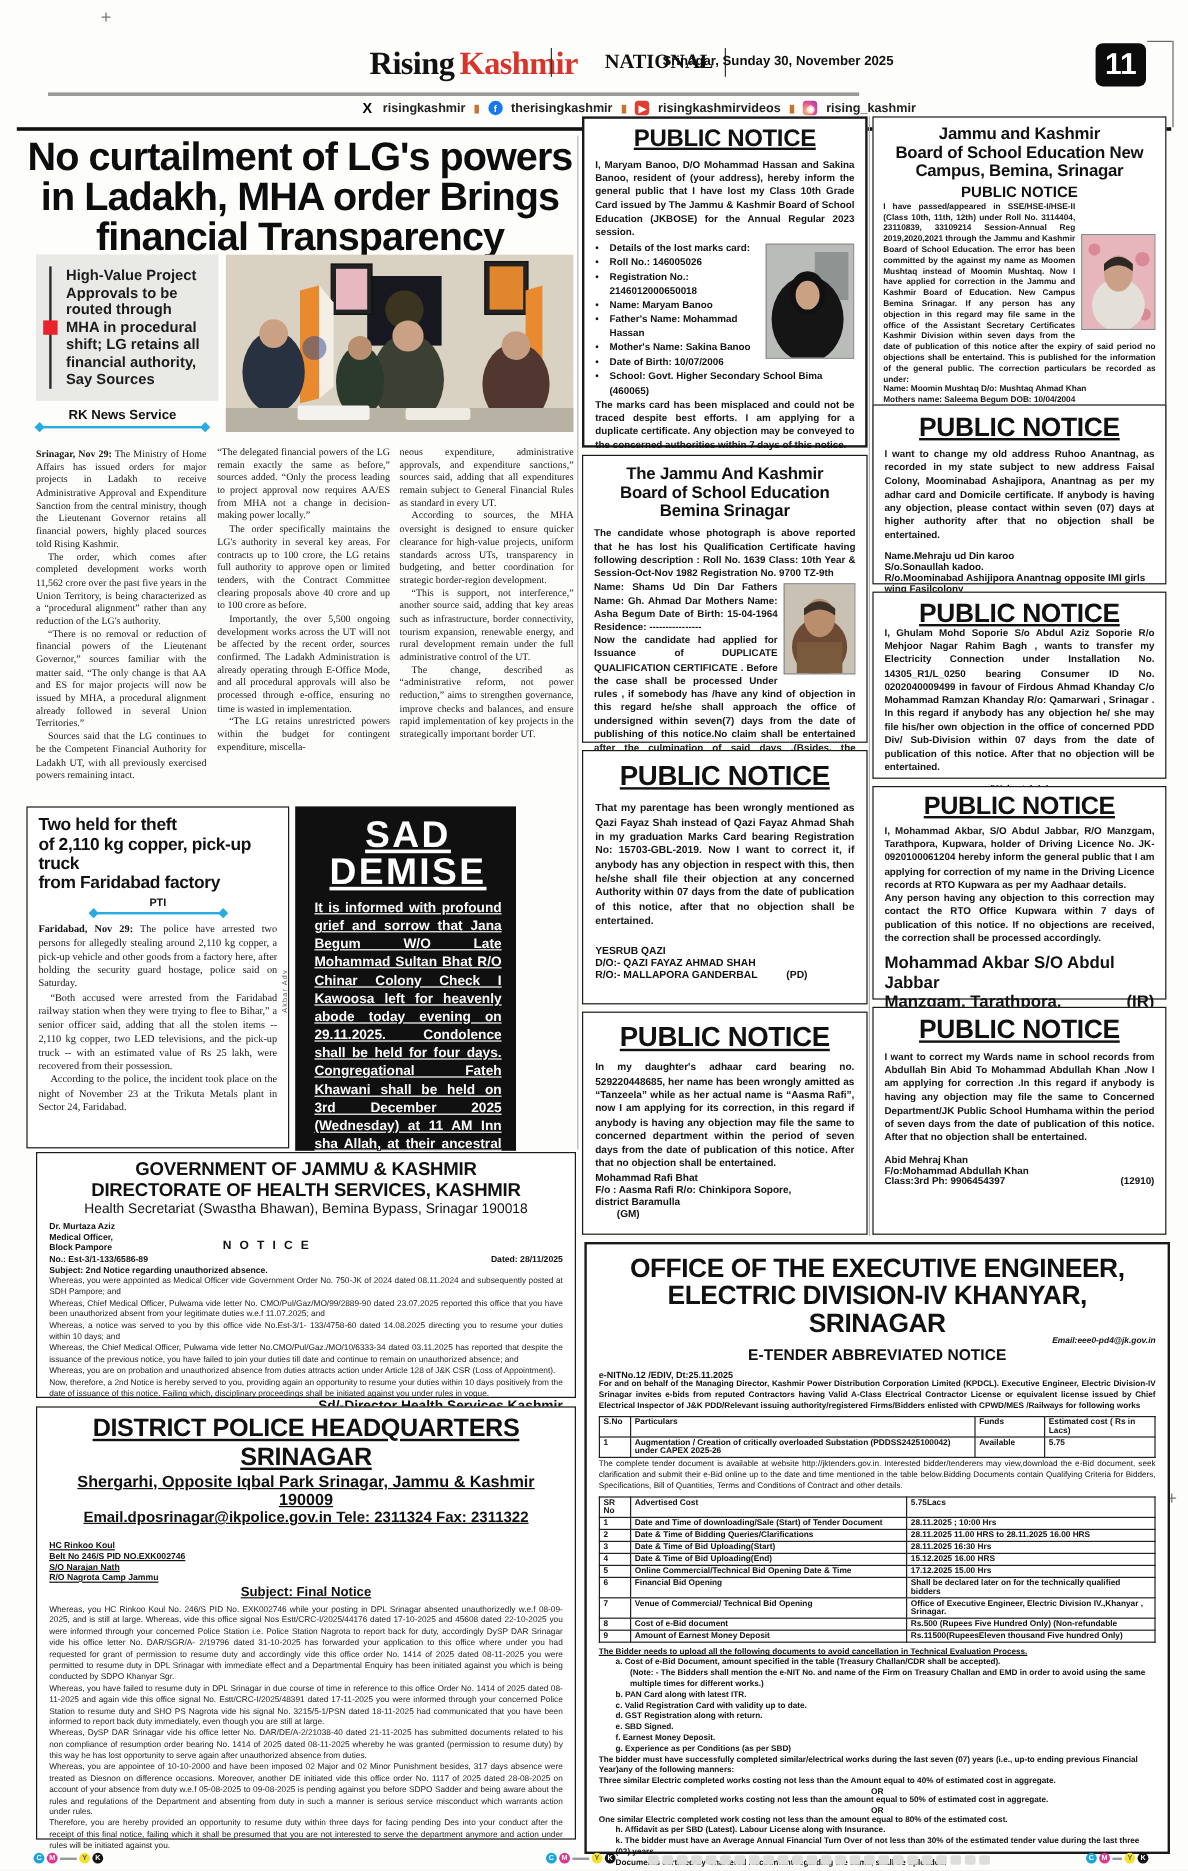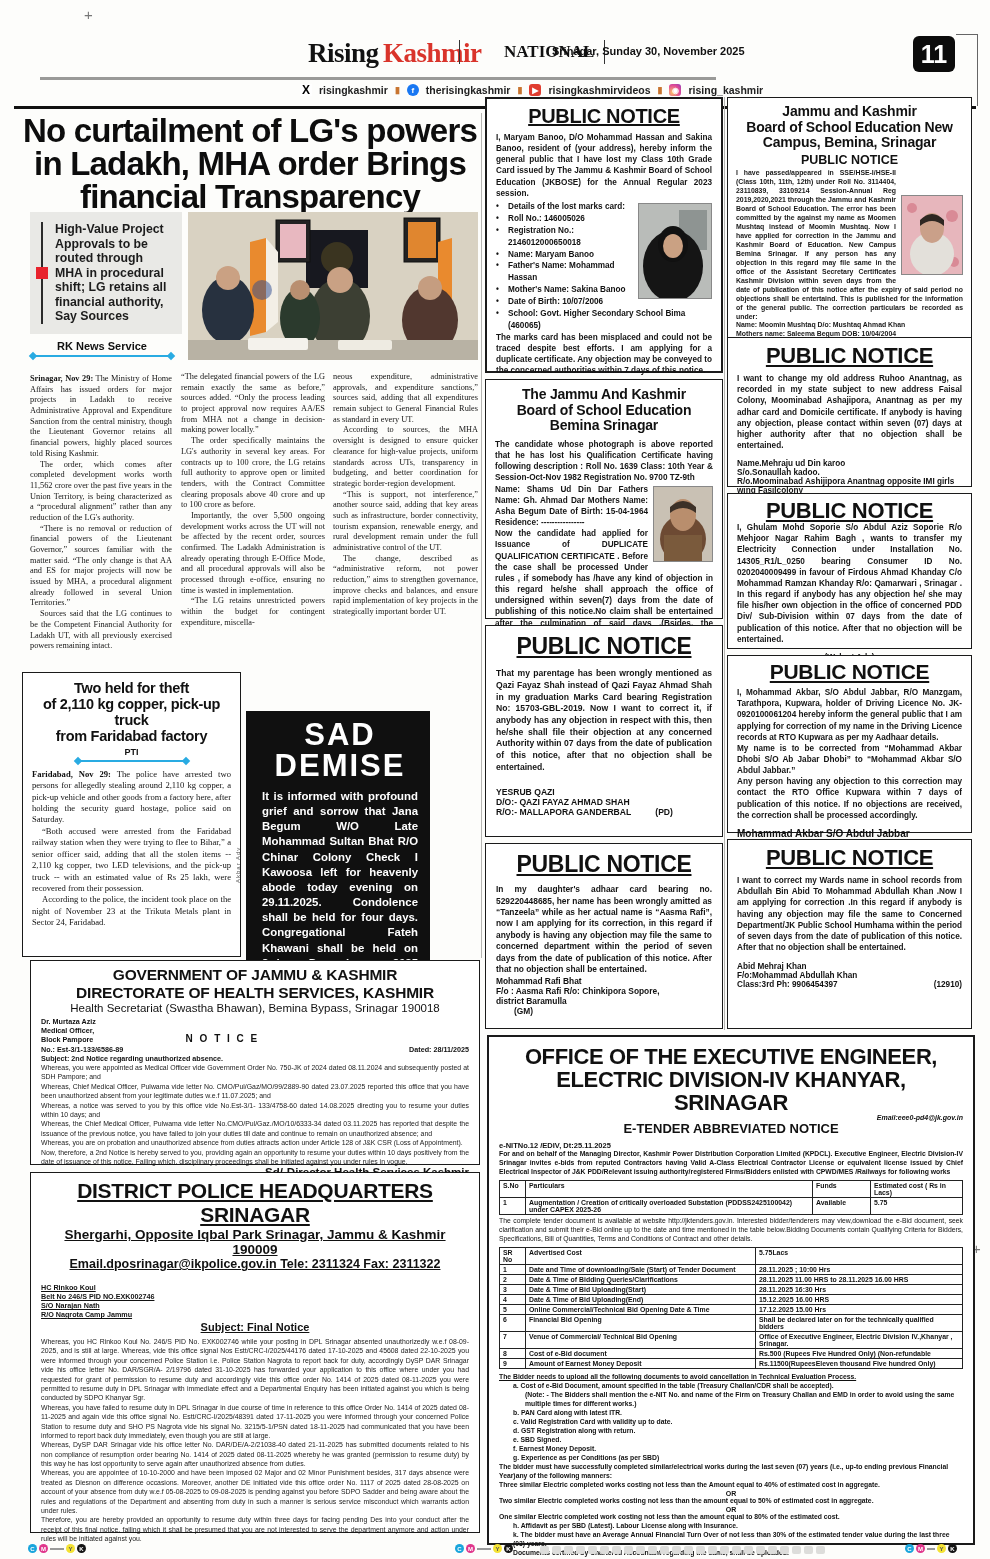--- a/index.html
+++ b/index.html
@@ -40,21 +40,21 @@
   .pullq-text { font-weight:700; font-size:12.3px; line-height:1.18; color:#1c1c1c;}
   .byline { font-weight:700; font-size:11px; text-align:center;}
   .blue-rule { height:2px; background:#29abe2; position:relative; margin-top:3px;}
   .blue-rule:before, .blue-rule:after { content:""; position:absolute; top:-2px; width:6px; height:6px; background:#29abe2; transform:rotate(45deg);}
   .blue-rule:before { left:-2px;} .blue-rule:after { right:-2px;}
   .acol { font-family:"Liberation Serif", serif; font-size:8.3px; line-height:1.29; text-align:justify; color:#141414;}
   .acol p { margin:0; text-indent:10px;}
   .acol p.first { text-indent:0;}
 
   
-  .theft-title { font-weight:700; font-size:14.5px; line-height:1.1; text-align:center; letter-spacing:-0.3px;}
+  .theft-title { font-weight:700; font-size:14.5px; line-height:1.1; letter-spacing:-0.3px;}
   .pti { font-weight:700; font-size:9px; text-align:center;}
   .theft-body { font-family:"Liberation Serif", serif; font-size:8.6px; line-height:1.33; text-align:justify; margin-top:7px;}
   .theft-body p { text-indent:10px;} .theft-body p.first{text-indent:0;}
 
   
   .sad { background:#101010; color:#fff; padding:8px 12px 6px 16px;}
   .sad-title { font-weight:700; font-size:31px; letter-spacing:2px; text-align:center; line-height:1; margin-bottom:8px;}
   .sad-body { font-weight:700; font-size:11.4px; line-height:1.33; text-align:justify;}
   .sad-bereaved { font-weight:700; font-size:13px; text-align:right; margin-top:4px;}
   .sad-family { font-weight:700; font-size:19px; text-align:center;}
@@ -209,21 +209,21 @@
       <div class="pti">PTI</div>
       <div class="blue-rule"></div>
     </div>
     <div class="theft-body">
       <p class="first"><b>Faridabad, Nov 29:</b> <span>The police have arrested two persons for allegedly stealing around 2,110 kg copper, a pick-up vehicle and other goods from a factory here, after holding the security guard hostage, police said on Saturday.</span></p>
       <p>“Both accused were arrested from the Faridabad railway station when they were trying to flee to Bihar,” a senior officer said, adding that all the stolen items -- 2,110 kg copper, two LED televisions, and the pick-up truck -- with an estimated value of Rs 25 lakh, were recovered from their possession.</p>
       <p>According to the police, the incident took place on the night of November 23 at the Trikuta Metals plant in Sector 24, Faridabad.</p>
     </div>
   </div>
 
-  <div class="abs sad" style="left:246px;top:711px;width:184px;height:287px;">
+  <div class="abs sad" style="left:246px;top:672px;width:184px;height:287px;text-decoration:underline;">
     <div class="vert-label">Akbar Adv</div>
     <div class="sad-title">SAD DEMISE</div>
     <div class="sad-body">It is informed with profound grief and sorrow that Jana Begum W/O Late Mohammad Sultan Bhat R/O Chinar Colony Check I Kawoosa left for heavenly abode today evening on 29.11.2025. Condolence shall be held for four days. Congregational Fateh Khawani shall be held on 3rd December 2025 (Wednesday) at 11 AM Inn sha Allah, at their ancestral graveyard near Jamia Masjid Check i Kawoosa.</div>
     <div class="sad-bereaved">Bereaved:</div>
     <div class="sad-family">Bhat Family</div>
     <div class="sad-rsvp">RSVP: 8825070284, 9541092406</div>
   </div>
 
   <div class="abs bx" style="left:30px;top:960px;width:450px;height:205px;padding:5px 10px;">
     <div class="gov-t1">GOVERNMENT OF JAMMU &amp; KASHMIR</div>
@@ -411,23 +411,22 @@
 
   <div class="abs bx" style="left:727px;top:493px;width:245px;height:156px;padding:5px 9px;border-width:1.5px;">
     <div class="pn-title" style="font-size:22px;">PUBLIC NOTICE</div>
     <div class="pn-body" style="font-weight:700;">I, Ghulam Mohd Soporie S/o Abdul Aziz Soporie R/o Mehjoor Nagar Rahim Bagh , wants to transfer my Electricity Connection under Installation No. 14305_R1/L_0250 bearing Consumer ID No. 0202040009499 in favour of Firdous Ahmad Khanday C/o Mohammad Ramzan Khanday R/o: Qamarwari , Srinagar . In this regard if anybody has any objection he/ she may file his/her own objection in the office of concerned PDD Div/ Sub-Division within 07 days from the date of publication of this notice. After that no objection will be entertained.</div>
     <div class="ctr" style="font-weight:700;font-size:8.2px;margin-top:8px;">(Walnut Ads)</div>
   </div>
 
   <div class="abs bx" style="left:727px;top:655px;width:245px;height:178px;padding:5px 9px;border-width:1.5px;">
     <div class="pn-title" style="font-size:21px;">PUBLIC NOTICE</div>
     <div class="pn-body" style="font-weight:700;margin-top:4px;">I, Mohammad Akbar, S/O Abdul Jabbar, R/O Manzgam, Tarathpora, Kupwara, holder of Driving Licence No. JK-0920100061204 hereby inform the general public that I am applying for correction of my name in the Driving Licence records at RTO Kupwara as per my Aadhaar details.</div>
-    <div class="pn-body" style="font-weight:700;">My name is to be corrected from “Mohammad Akbar Dhobi S/O Ab Jabar Dhobi” to “Mohammad Akbar S/O Abdul Jabbar.”</div>
     <div class="pn-body" style="font-weight:700;">Any person having any objection to this correction may contact the RTO Office Kupwara within 7 days of publication of this notice. If no objections are received, the correction shall be processed accordingly.</div>
-    <div style="font-weight:700;font-size:10px;margin-top:7px;">
+    <div style="font-weight:700;font-size:14px;margin-top:7px;">
       <div>Mohammad Akbar S/O Abdul Jabbar</div>
       <div style="display:flex;gap:44px;">
         <span>Manzgam, Tarathpora, Kupwara</span>
         <span>(IR)</span>
       </div>
     </div>
   </div>
 
   <div class="abs bx" style="left:727px;top:839px;width:245px;height:190px;padding:6px 9px;border-width:1.5px;">
     <div class="pn-title" style="font-size:22px;">PUBLIC NOTICE</div>

